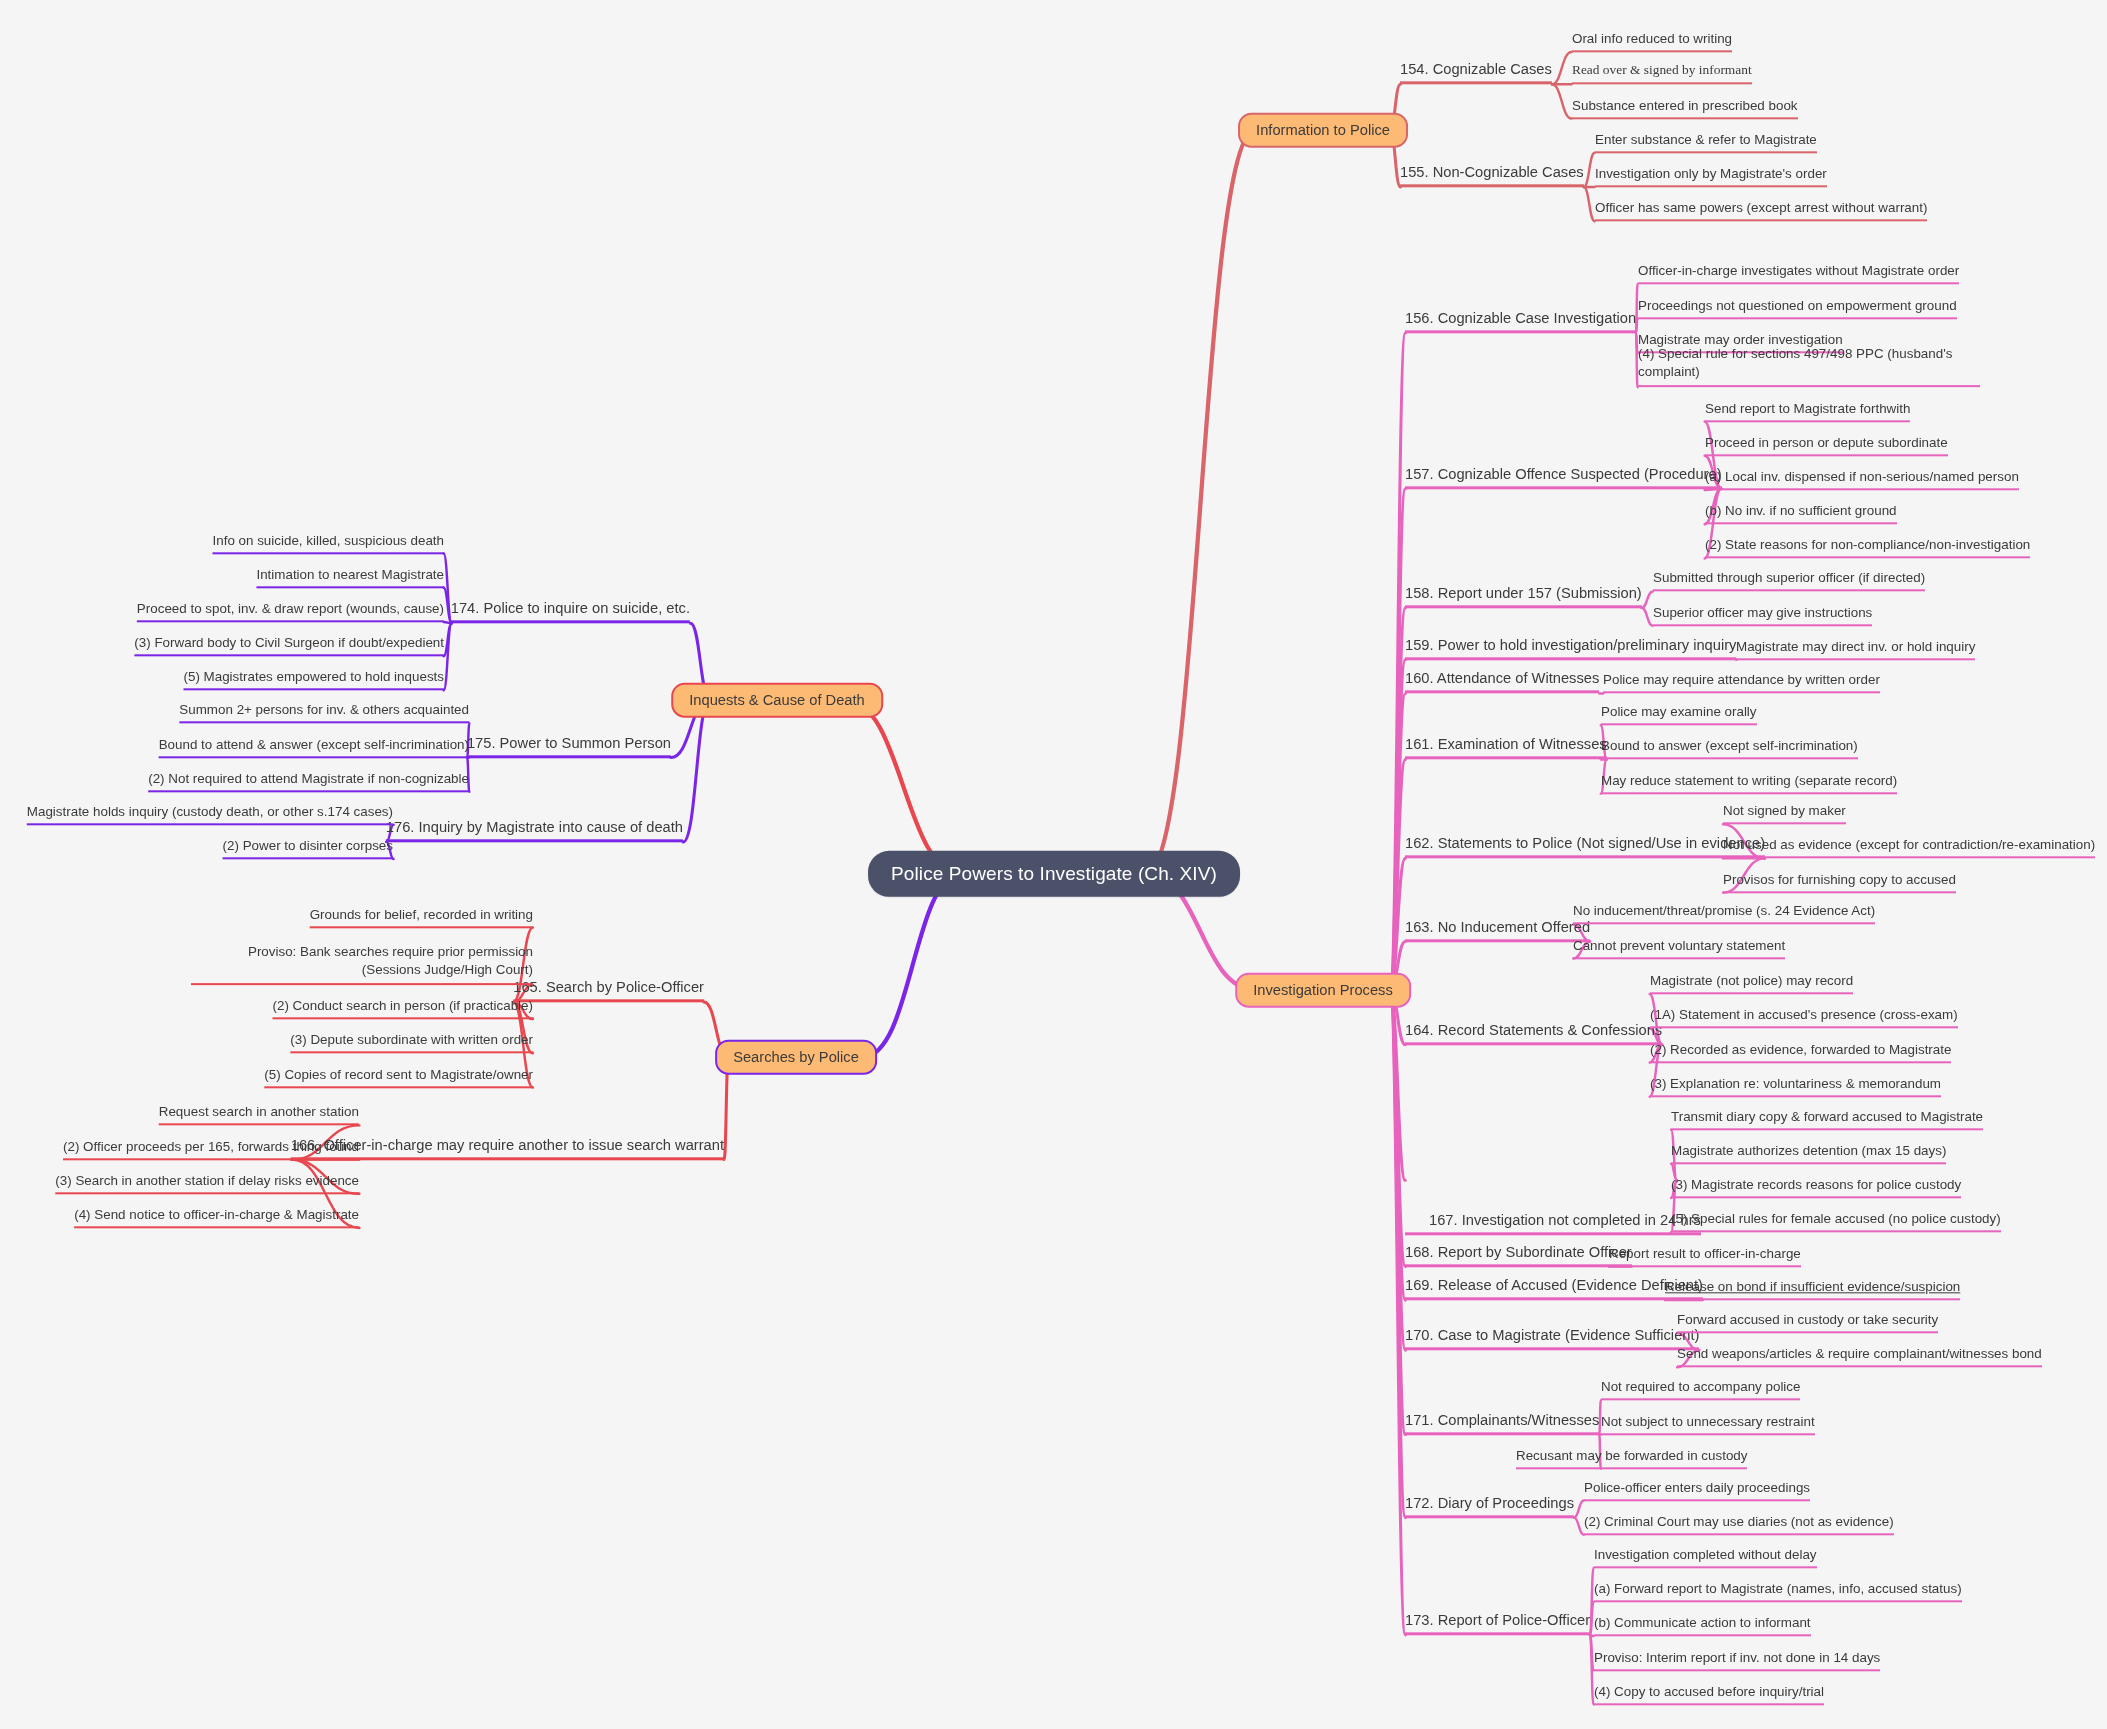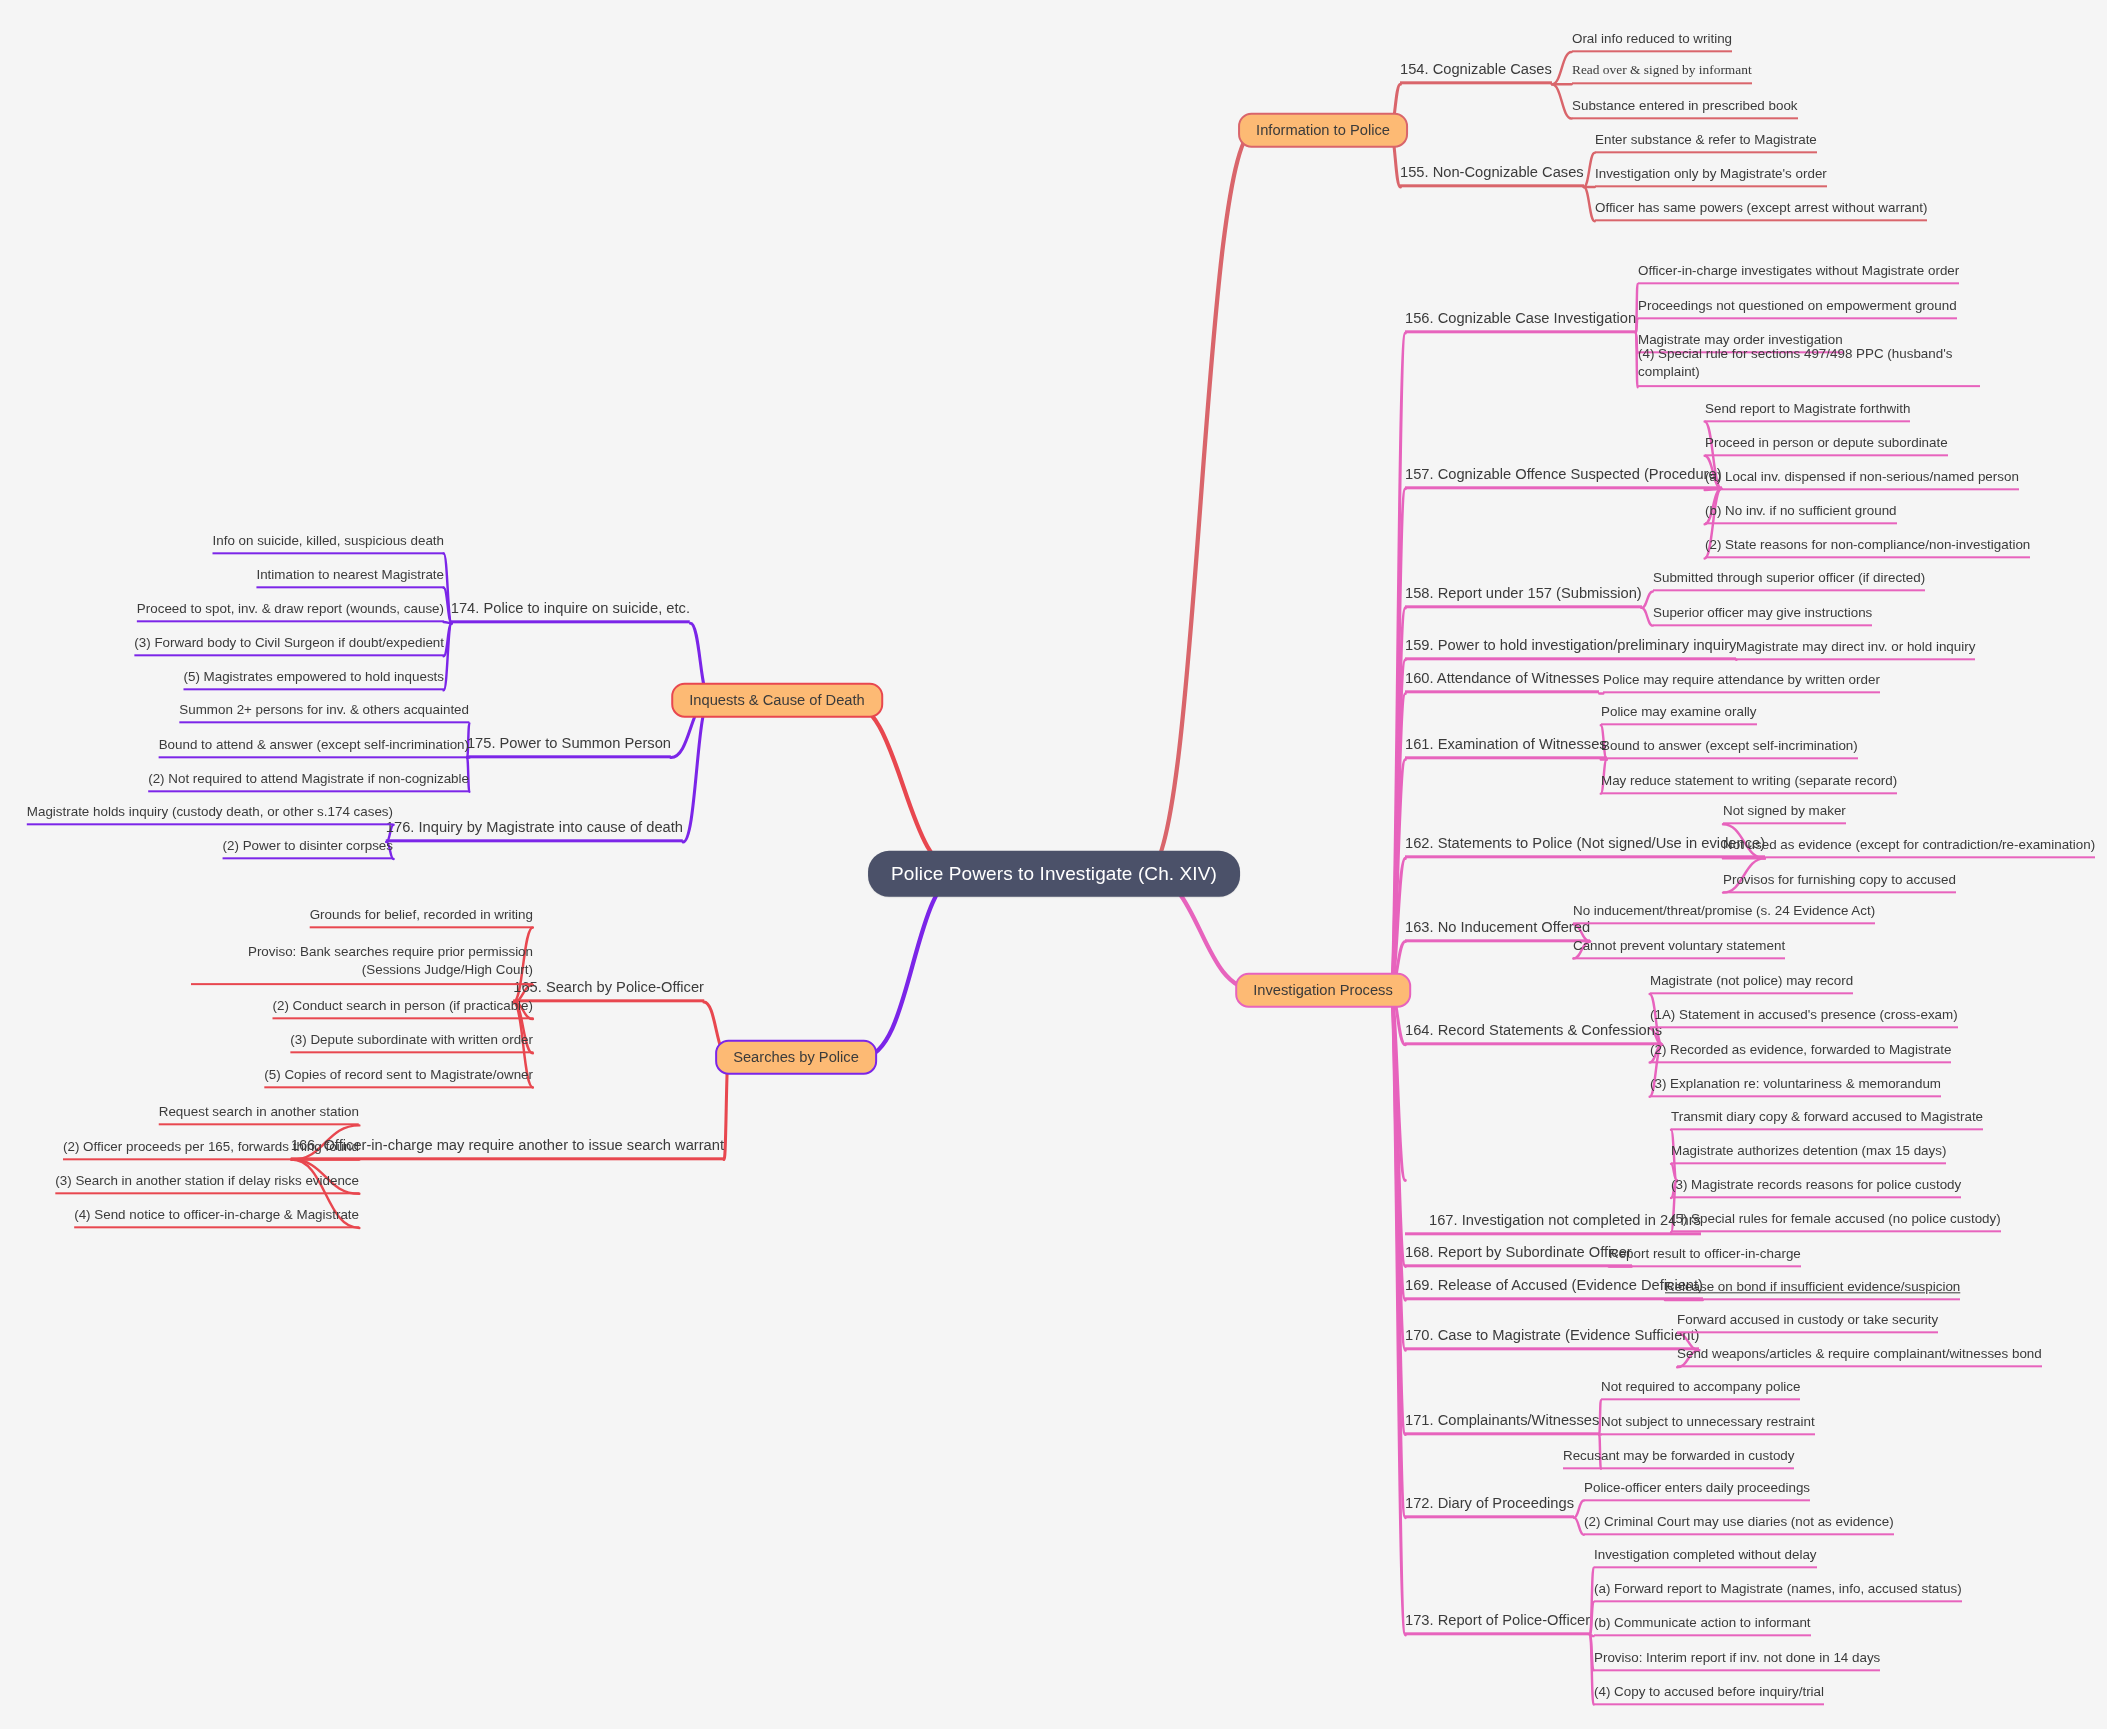--- a/index.html
+++ b/index.html
@@ -206,21 +206,21 @@
       <div class="node l2 right" style="left: 1405px; top: 1267px; border-bottom: 3.1px solid rgb(231, 99, 189);">168. Report by Subordinate Officer</div>
       <div class="node l3 right" style="left: 1609px; top: 1267px; border-bottom: 2.4px solid rgb(231, 99, 189);">Report result to officer-in-charge</div>
       <div class="node l2 right" style="left: 1405px; top: 1300px; border-bottom: 3.1px solid rgb(231, 99, 189);">169. Release of Accused (Evidence Deficient)</div>
       <div class="node l3 right" style="left: 1665px; top: 1300px; border-bottom: 2.4px solid rgb(231, 99, 189); text-decoration: underline;">Release on bond if insufficient evidence/suspicion</div>
       <div class="node l2 right" style="left: 1405px; top: 1350px; border-bottom: 3.1px solid rgb(231, 99, 189);">170. Case to Magistrate (Evidence Sufficient)</div>
       <div class="node l3 right" style="left: 1677px; top: 1333px; border-bottom: 2.4px solid rgb(231, 99, 189);">Forward accused in custody or take security</div>
       <div class="node l3 right" style="left: 1677px; top: 1367px; border-bottom: 2.4px solid rgb(231, 99, 189);">Send weapons/articles &amp; require complainant/witnesses bond</div>
       <div class="node l2 right" style="left: 1405px; top: 1435px; border-bottom: 3.1px solid rgb(231, 99, 189);">171. Complainants/Witnesses</div>
       <div class="node l3 right" style="left: 1601px; top: 1400px; border-bottom: 2.4px solid rgb(231, 99, 189);">Not required to accompany police</div>
       <div class="node l3 right" style="left: 1601px; top: 1435px; border-bottom: 2.4px solid rgb(231, 99, 189);">Not subject to unnecessary restraint</div>
-      <div class="node l3 right" style="left: 1563px; top: 1469px; border-bottom: 2.4px solid rgb(231, 99, 189);">Recusant may be forwarded in custody</div>
+      <div class="node l3 right" style="left: 1516px; top: 1469px; border-bottom: 2.4px solid rgb(231, 99, 189);">Recusant may be forwarded in custody</div>
       <div class="node l2 right" style="left: 1405px; top: 1518px; border-bottom: 3.1px solid rgb(231, 99, 189);">172. Diary of Proceedings</div>
       <div class="node l3 right" style="left: 1584px; top: 1501px; border-bottom: 2.4px solid rgb(231, 99, 189);">Police-officer enters daily proceedings</div>
       <div class="node l3 right" style="left: 1584px; top: 1535px; border-bottom: 2.4px solid rgb(231, 99, 189);">(2) Criminal Court may use diaries (not as evidence)</div>
       <div class="node l2 right" style="left: 1405px; top: 1635px; border-bottom: 3.1px solid rgb(231, 99, 189);">173. Report of Police-Officer</div>
       <div class="node l3 right" style="left: 1594px; top: 1568px; border-bottom: 2.4px solid rgb(231, 99, 189);">Investigation completed without delay</div>
       <div class="node l3 right" style="left: 1594px; top: 1602px; border-bottom: 2.4px solid rgb(231, 99, 189);">(a) Forward report to Magistrate (names, info, accused status)</div>
       <div class="node l3 right" style="left: 1594px; top: 1636px; border-bottom: 2.4px solid rgb(231, 99, 189);">(b) Communicate action to informant</div>
       <div class="node l3 right" style="left: 1594px; top: 1671px; border-bottom: 2.4px solid rgb(231, 99, 189);">Proviso: Interim report if inv. not done in 14 days</div>
       <div class="node l3 right" style="left: 1594px; top: 1705px; border-bottom: 2.4px solid rgb(231, 99, 189);">(4) Copy to accused before inquiry/trial</div>
       <div class="node branch" style="left: 777px; top: 700px; border-color: rgb(232, 71, 79);">Inquests &amp; Cause of Death</div>

